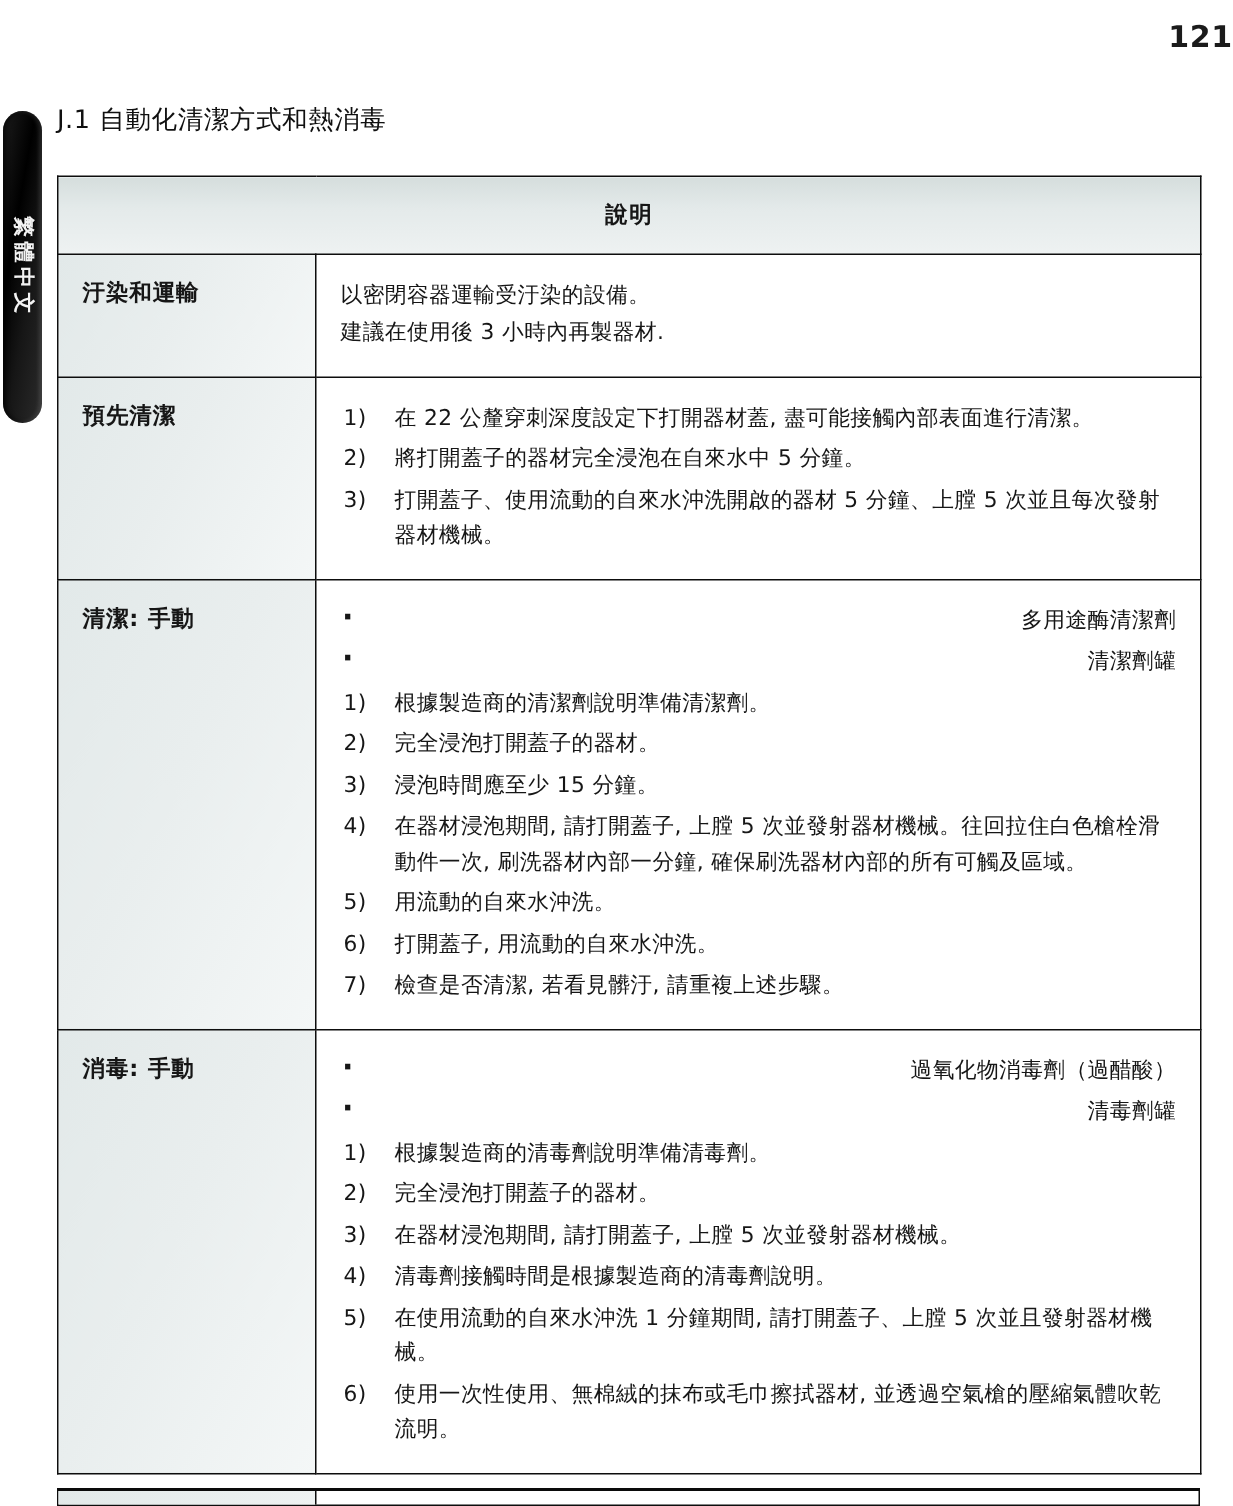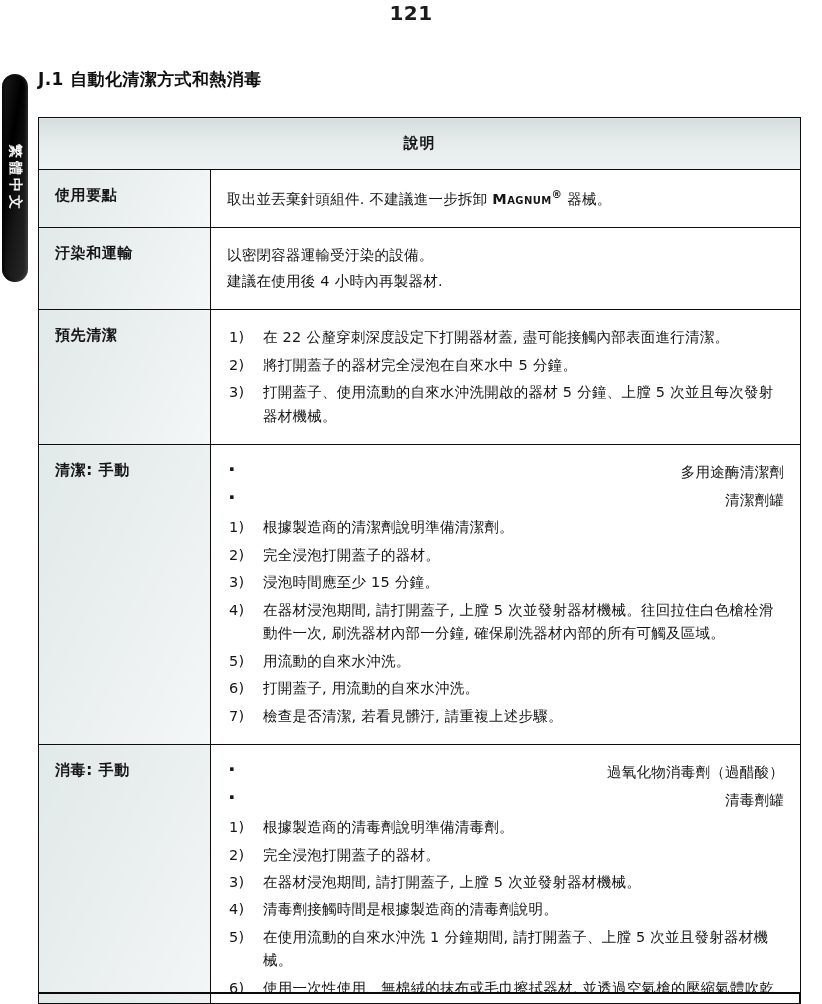--- a/index.html
+++ b/index.html
@@ -14,24 +14,24 @@
     position: relative;
     overflow: hidden;
     font-family: "DejaVu Sans", "Liberation Sans", sans-serif;
     color: #161616;
     -webkit-font-smoothing: none;
   }
 
   
   .page-number {
     position: absolute;
-    top: 1px;
+    top: 12px;
     left: 0;
     width: 822px;
-    text-align: center;
+    text-align: right;
     font-size: 20px;
     font-weight: 700;
     letter-spacing: 0.5px;
     color: #1b1b1b;
   }
 
   
   .side-tab {
     position: absolute;
     left: 2px;
@@ -56,21 +56,21 @@
     letter-spacing: 3px;
     text-shadow: 0 0 1px rgba(0,0,0,.9);
   }
 
   
   .section-heading {
     position: absolute;
     left: 38px;
     top: 68px;
     font-size: 17px;
-    font-weight: 700;
+    font-weight: 400;
     letter-spacing: 0.4px;
     white-space: nowrap;
     color: #101010;
   }
 
   
   .proc-table {
     position: absolute;
     left: 38px;
     top: 117px;
@@ -211,36 +211,26 @@
   </colgroup>
 
   <thead>
     <tr>
       <th class="hdr-cell" colspan="2">說明</th>
     </tr>
   </thead>
 
   <tbody>
 
-    <tr>
-      <td class="label-cell">使用要點</td>
-      <td class="desc-cell">
-        <p class="plain-line">
-          取出並丟棄針頭組件. 不建議進一步拆卸
-          <span class="smallcaps-brand">Magnum<sup>®</sup></span>
-          器械。
-        </p>
-      </td>
-    </tr>
 
     <tr>
       <td class="label-cell">汙染和運輸</td>
       <td class="desc-cell">
         <p class="plain-line">以密閉容器運輸受汙染的設備。</p>
-        <p class="plain-line">建議在使用後 4 小時內再製器材.</p>
+        <p class="plain-line">建議在使用後 3 小時內再製器材.</p>
       </td>
     </tr>
 
 
     <tr>
       <td class="label-cell">預先清潔</td>
       <td class="desc-cell">
         <ol class="steps">
           <li>在 22 公釐穿刺深度設定下打開器材蓋, 盡可能接觸內部表面進行清潔。</li>
           <li>將打開蓋子的器材完全浸泡在自來水中 5 分鐘。</li>

